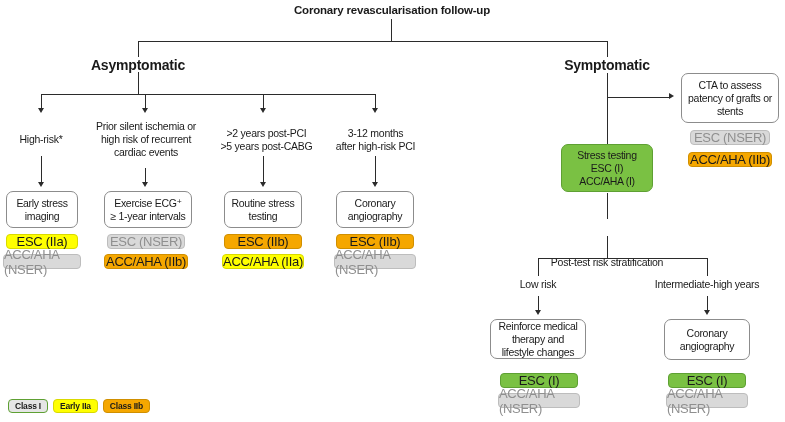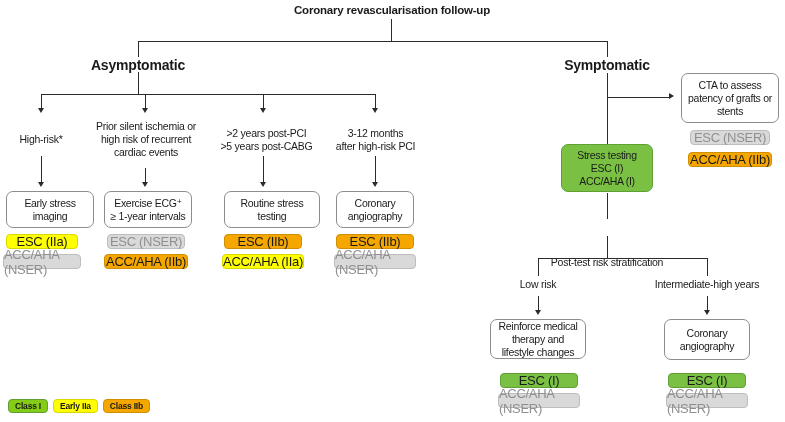--- a/index.html
+++ b/index.html
@@ -81,31 +81,31 @@
 
 <div class="abs vline" style="left:41px;top:156px;height:26px;"></div>
 <div class="abs arrow" style="left:38px;top:182px;"></div>
 <div class="abs vline" style="left:145px;top:168px;height:14px;"></div>
 <div class="abs arrow" style="left:142px;top:182px;"></div>
 <div class="abs vline" style="left:263px;top:156px;height:26px;"></div>
 <div class="abs arrow" style="left:260px;top:182px;"></div>
 <div class="abs vline" style="left:375px;top:156px;height:26px;"></div>
 <div class="abs arrow" style="left:372px;top:182px;"></div>
 
-<div class="abs box" style="left:6px;top:191px;width:88px;height:37px;white-space:pre-line;">Early stress
+<div class="abs box" style="left:6px;top:191px;width:72px;height:37px;white-space:pre-line;">Early stress
 imaging</div>
 <div class="abs badge b-yellow" style="left:6px;top:234px;width:72px;">ESC (IIa)</div>
 <div class="abs badge b-gray" style="left:3px;top:254px;width:78px;">ACC/AHA (NSER)</div>
 
 <div class="abs box" style="left:104px;top:191px;width:88px;height:37px;white-space:pre-line;">Exercise ECG⁺
 ≥ 1-year intervals</div>
 <div class="abs badge b-gray" style="left:107px;top:234px;width:78px;">ESC (NSER)</div>
 <div class="abs badge b-orange" style="left:104px;top:254px;width:84px;">ACC/AHA (IIb)</div>
 
-<div class="abs box" style="left:224px;top:191px;width:96px;height:37px;white-space:pre-line;">Routine stress
+<div class="abs box" style="left:224px;top:191px;width:78px;height:37px;white-space:pre-line;">Routine stress
 testing</div>
 <div class="abs badge b-orange" style="left:224px;top:234px;width:78px;">ESC (IIb)</div>
 <div class="abs badge b-yellow" style="left:222px;top:254px;width:82px;">ACC/AHA (IIa)</div>
 
 <div class="abs box" style="left:336px;top:191px;width:78px;height:37px;white-space:pre-line;">Coronary
 angiography</div>
 <div class="abs badge b-orange" style="left:336px;top:234px;width:78px;">ESC (IIb)</div>
 <div class="abs badge b-gray" style="left:334px;top:254px;width:82px;">ACC/AHA (NSER)</div>
 
 <div class="abs vline" style="left:607px;top:73px;height:95px;"></div>
@@ -144,16 +144,16 @@
 lifestyle changes</div>
 <div class="abs badge b-green" style="left:500px;top:373px;width:78px;">ESC (I)</div>
 <div class="abs badge b-gray" style="left:498px;top:393px;width:82px;">ACC/AHA (NSER)</div>
 
 <div class="abs box" style="left:664px;top:319px;width:86px;height:41px;white-space:pre-line;">Coronary
 angiography</div>
 <div class="abs badge b-green" style="left:668px;top:373px;width:78px;">ESC (I)</div>
 <div class="abs badge b-gray" style="left:666px;top:393px;width:82px;">ACC/AHA (NSER)</div>
 
 <div class="abs legend" style="left:8px;top:399px;">
-  <span class="lg" style="background:#84cc16;border-color:#5ea033;">Class I</span>
+  <span class="lg" style="background:#e5e5e5;border-color:#5ea033;">Class I</span>
   <span class="lg" style="background:#ffff00;border-color:#d9d900;">Early IIa</span>
   <span class="lg" style="background:#f5a700;border-color:#d08f00;">Class IIb</span>
 </div>
 
 </body></html>

